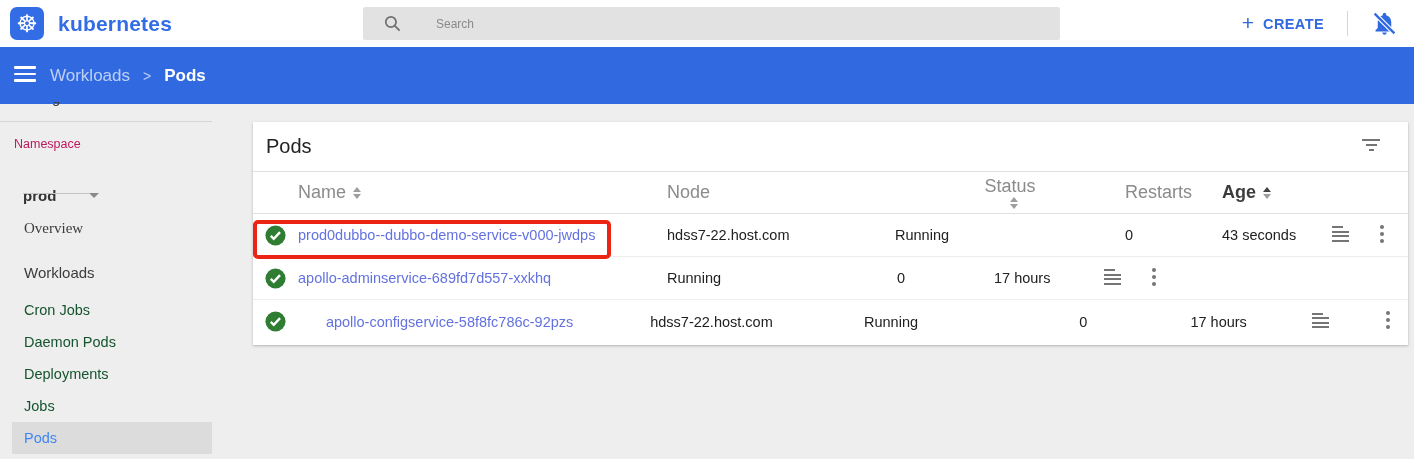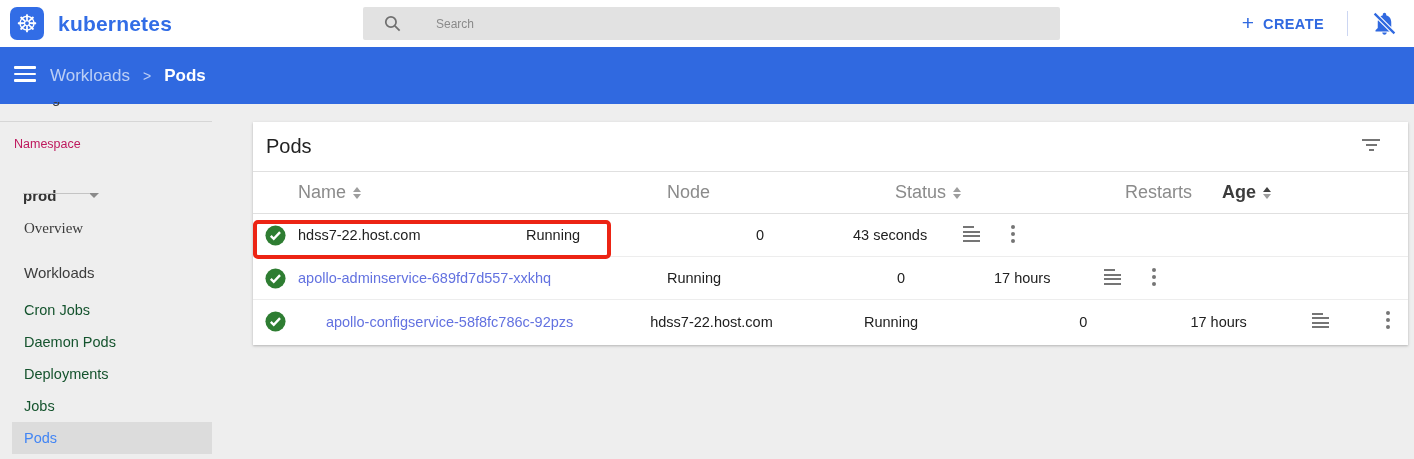--- a/index.html
+++ b/index.html
@@ -67,21 +67,21 @@
 
   .thead { height:42px; display:flex; align-items:center; border-bottom:1px solid #e0e0e0;
            font-size:18px; color:#8b8b8b; }
   .trow { height:43px; display:flex; align-items:center; border-bottom:1px solid #ededed;
           font-size:14.5px; color:#212121; }
   .trow:last-child { border-bottom:none;gap:35px; }
 
   .c-icon { width:45px; padding-left:12px; display:flex; align-items:center; }
   .c-name { width:369px; }
   .c-node { width:228px; }
-  .c-status { width:230px; }
+  .c-status { width:230px;flex-direction:column; }
   .c-restarts { width:97px; }
   .c-age { width:110px; }
   .c-logs { width:40px; display:flex; align-items:center; }
   .c-kebab { width:36px; display:flex; align-items:center; padding-left:8px; }
 
   .th-cell { display:flex; align-items:center; }
   .th-age { color:#3c3c3c; font-weight:bold; }
   .sort { display:inline-flex; flex-direction:column; margin-left:7px; }
   .sort i { display:block; width:0; height:0; border-left:4.5px solid transparent; border-right:4.5px solid transparent; }
   .sort .up { border-bottom:5px solid #9e9e9e; margin-bottom:2px; }
@@ -217,20 +217,21 @@
     <div class="c-kebab"></div>
   </div>
 
   <div class="trow">
     <div class="c-icon">
       <svg class="check-icon" viewBox="0 0 24 24">
         <circle cx="12" cy="12" r="11.5" fill="#2e7d32"></circle>
         <path d="M6.6 12.4l3.4 3.4 7.2-7.6" fill="none" stroke="#fff" stroke-width="2.7"></path>
       </svg>
     </div>
+    <div class="c-name"><a class="pod-link">prod0dubbo--dubbo-demo-service-v000-jwdps</a></div>
     <div class="c-node">hdss7-22.host.com</div>
     <div class="c-status">Running</div>
     <div class="c-restarts">0</div>
     <div class="c-age">43 seconds</div>
     <div class="c-logs">
         <div class="logs-icon">
           <div class="l1"></div>
           <div class="l2"></div>
           <div class="l3"></div>
           <div class="l4"></div>

